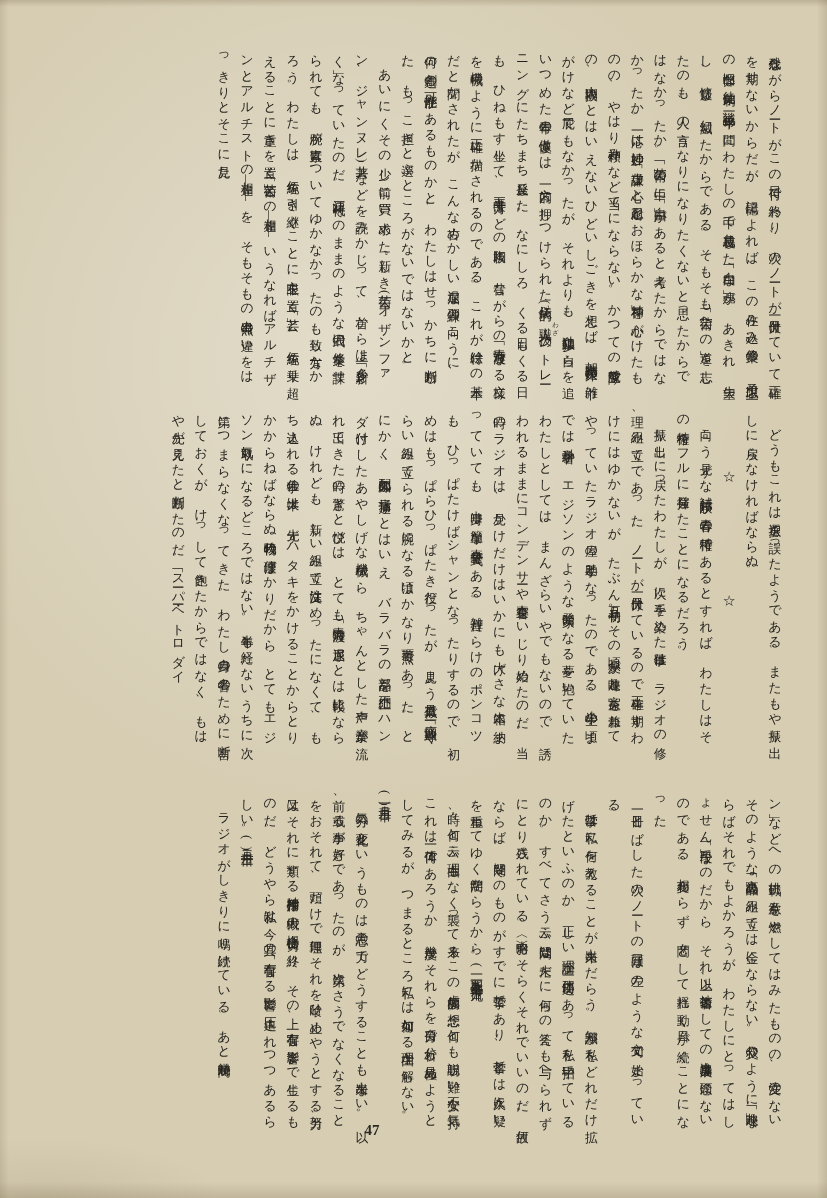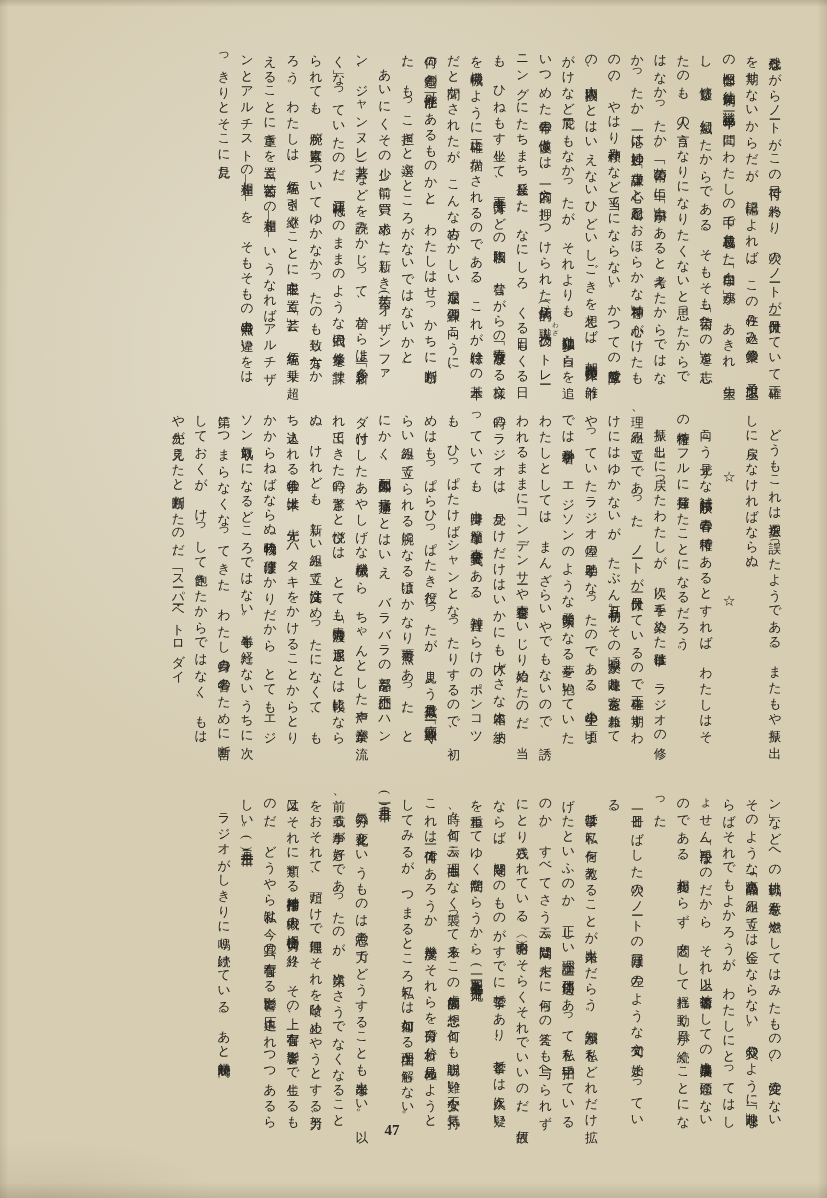--- a/index.html
+++ b/index.html
@@ -46,21 +46,21 @@
   .para { margin: 0; text-indent: 1.05em; }
   .para.flush { text-indent: 0; }
   .stars { margin: 0; text-indent: 0; }
   ruby rt {
     font-size: 6.4px;
     letter-spacing: 0;
     color: #3a372f;
   }
   .page-number {
     position: absolute;
-    top: 1122px; left: 352px; width: 80px;
+    top: 1122px; left: 332px; width: 80px;
     text-align: center;
     font-size: 15px;
     font-weight: 600;
     color: #2b2924;
     font-family: "Liberation Serif", "DejaVu Serif", serif;
   }
 </style>
 </head>
 <body>
 

